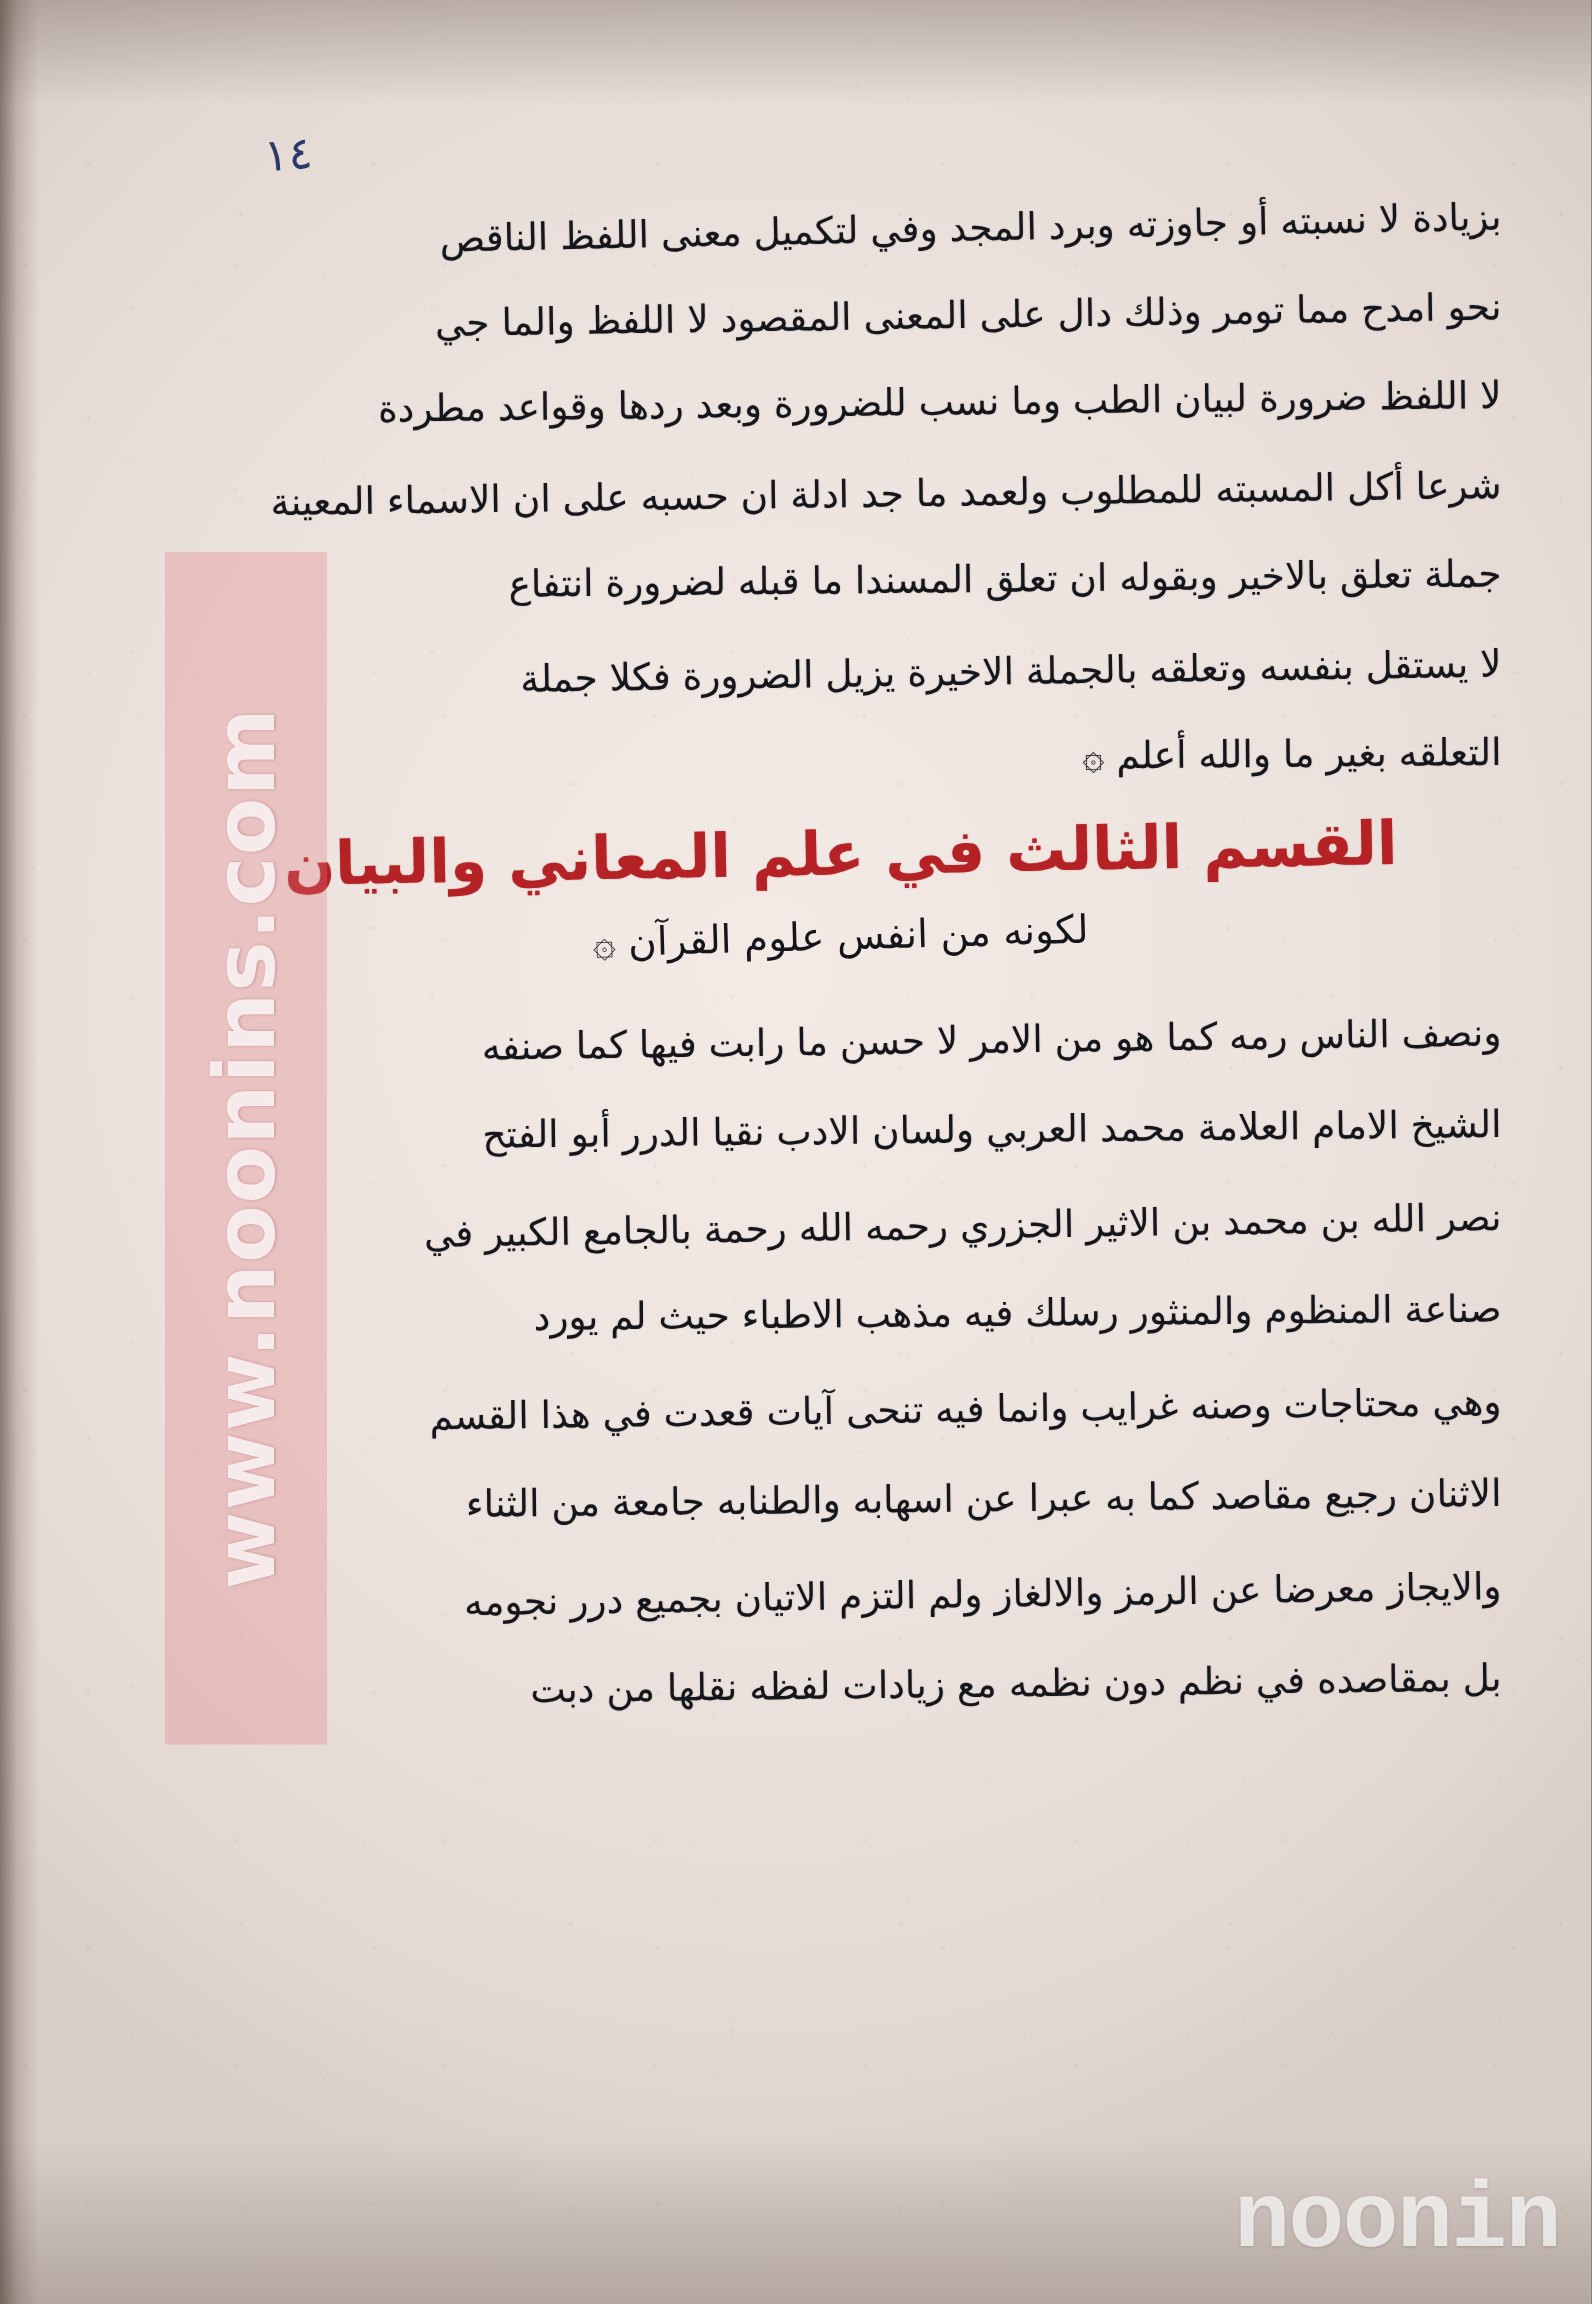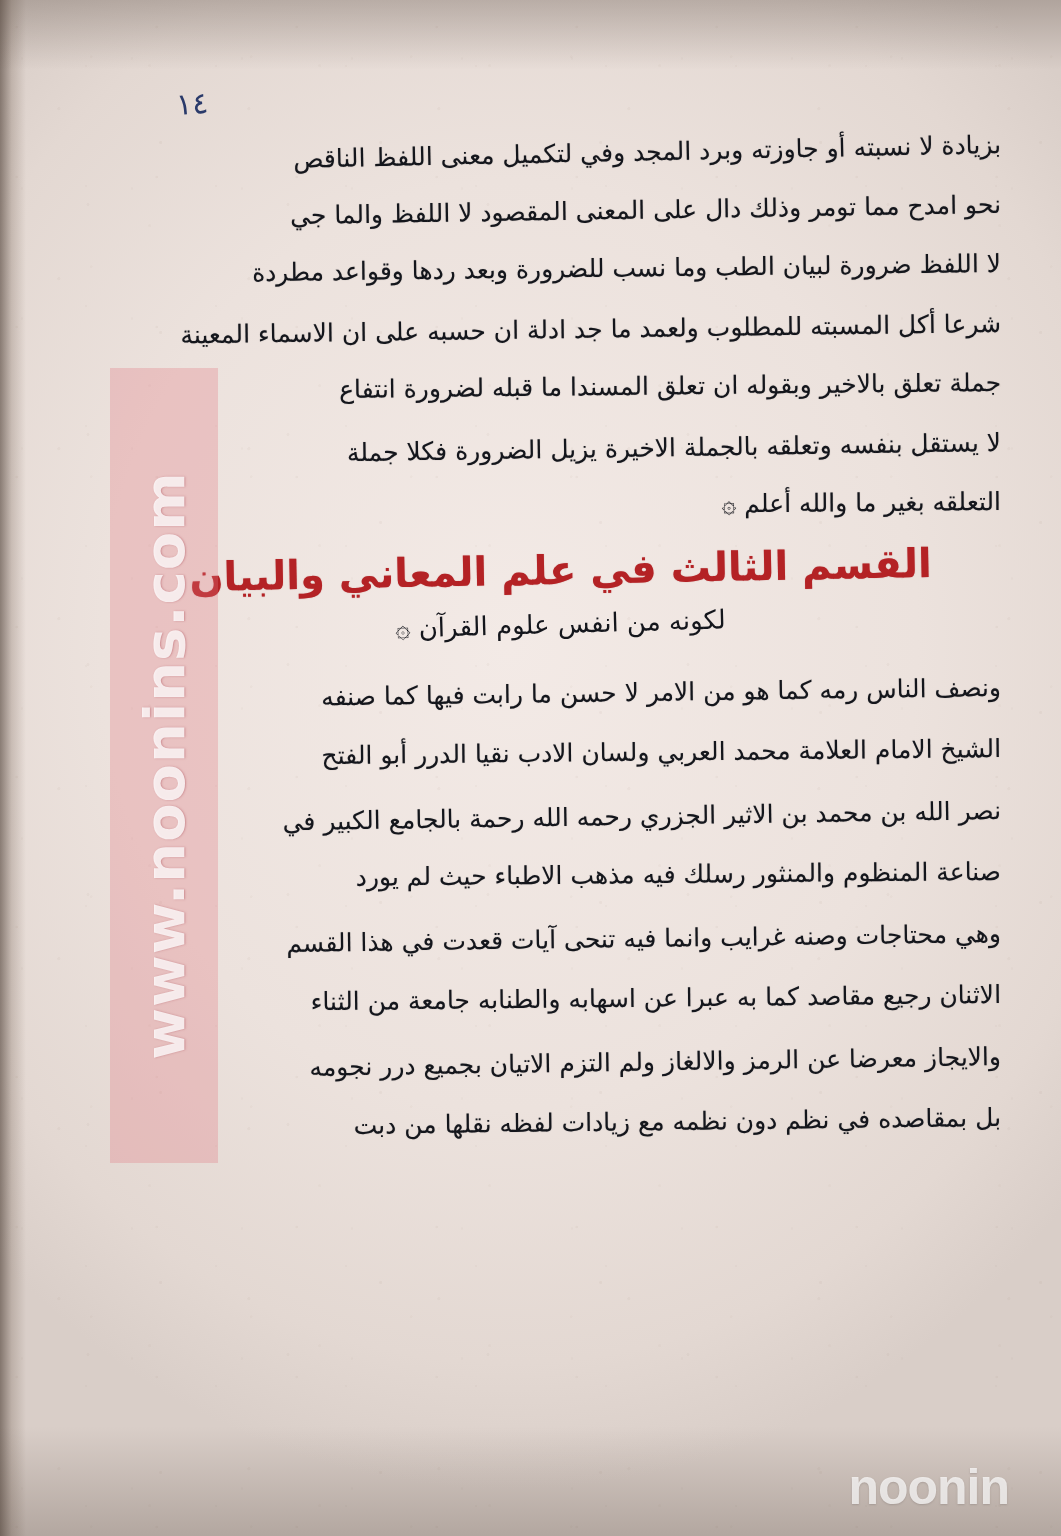--- a/index.html
+++ b/index.html
@@ -81,24 +81,24 @@
     white-space: nowrap;
     font-family: "DejaVu Sans", sans-serif;
     font-size: 56px;
     font-weight: 700;
     letter-spacing: 1px;
     color: rgba(255,255,255,.82);
     text-shadow: 0 1px 2px rgba(180,90,100,.5);
   }
   .wm-logo {
     position: absolute;
-    right: 52px;
+    right: 21px;
     bottom: 20px;
-    font-family: Liberation Sans, sans-serif;
-    font-size: 50px;
+    font-family: Liberation Mono, monospace;
+    font-size: 62px;
     font-weight: 700;
     color: rgba(255,255,255,.72);
     letter-spacing: -1px;
     text-shadow: 0 1px 2px rgba(120,110,105,.35);
   }
 
   
   .folio {
     position: absolute;
     left: 176px;

